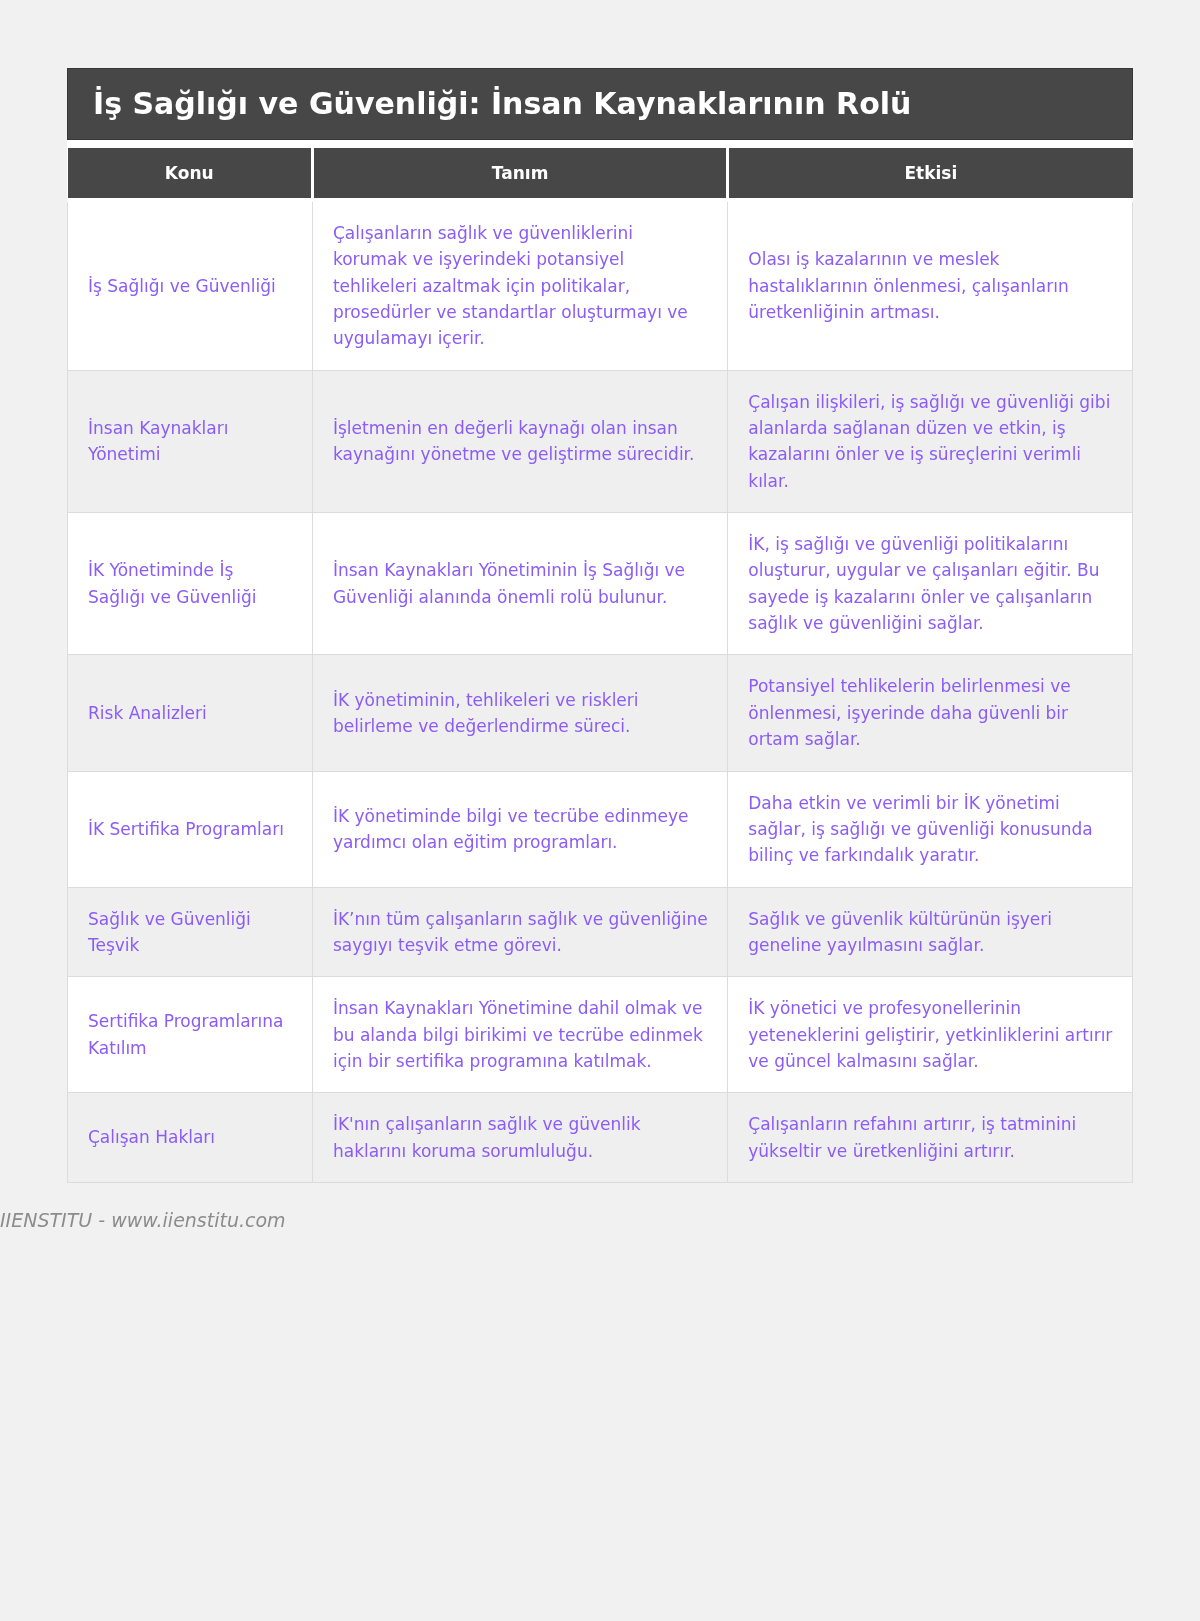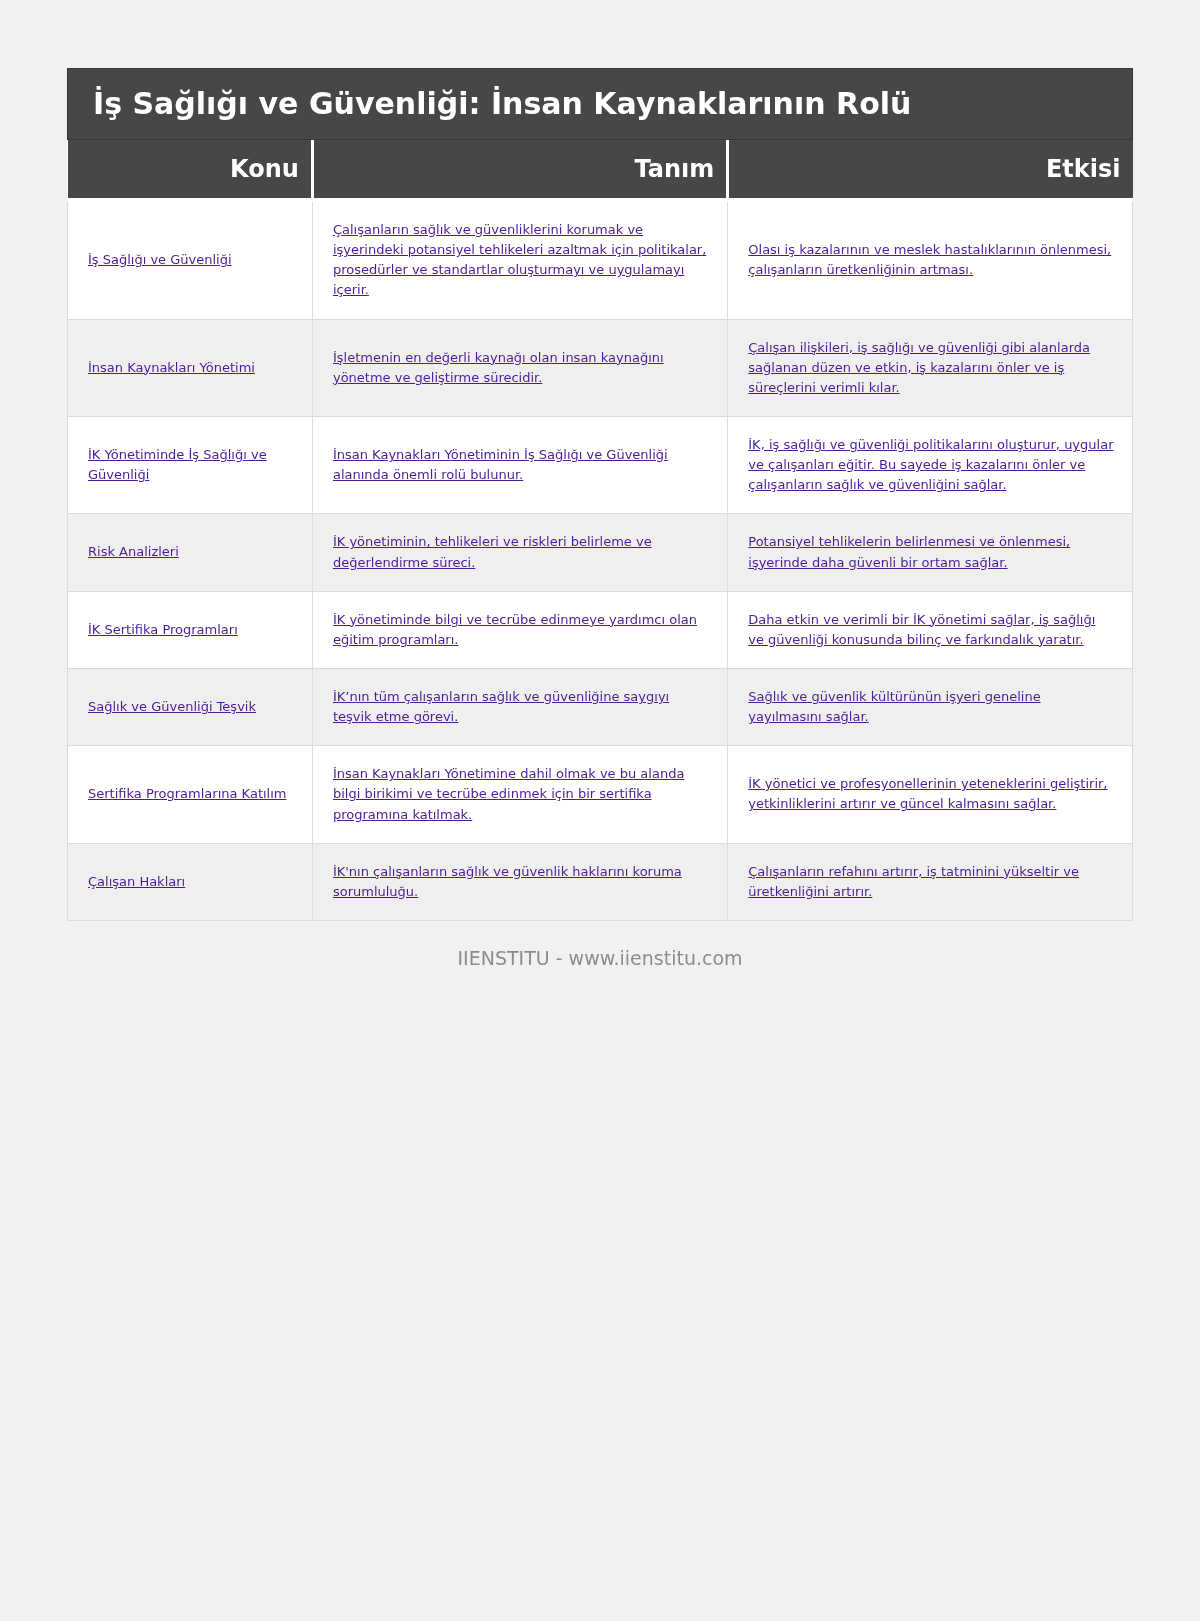--- a/index.html
+++ b/index.html
@@ -26,61 +26,61 @@
   }
   .title-bar {
     box-sizing: border-box;
     background: #474747;
     border: 1px solid #383838;
     color: #ffffff;
     font-size: 30px;
     font-weight: 700;
     line-height: 36px;
     padding: 17px 25px;
-    margin-bottom: 0;
+    margin-bottom: 8px;
   }
   table.topics {
     width: 100%;
     border-collapse: collapse;
     table-layout: fixed;
   }
   table.topics col.c1 { width: 23%; }
   table.topics col.c2 { width: 39%; }
   table.topics col.c3 { width: 38%; }
   table.topics thead th {
     background: #474747;
     color: #ffffff;
-    font-size: 24px;
+    font-size: 17px;
     font-weight: 700;
-    text-align: right;
-    padding: 15px 12px;
+    text-align: center;
+    padding: 15px 20px;
     border-left: 3px solid #ffffff;
     border-bottom: 4px solid #ffffff;
   }
   table.topics thead th:first-child {
     border-left: none;
   }
   table.topics tbody td {
-    font-size: 13px;
+    font-size: 17px;
     line-height: 1.55;
-    color: #4c1d95;
+    color: #8b5cf6;
     vertical-align: middle;
     padding: 18px 18px 18px 20px;
     border: 1px solid #dcdcdc;
     background: #ffffff;
-    text-decoration: underline;
   }
   table.topics tbody tr:nth-child(even) td {
     background: #efefef;
   }
   .footer {
-    text-align: center;
+    text-align: left;
     font-size: 19px;
     color: #8c8c8c;
     padding: 26px 0 0 0;
+    font-style: italic;
   }
 </style>
 </head>
 <body>
 
 <div class="page">
   <div class="doc">
 
     <div class="title-bar">İş Sağlığı ve Güvenliği: İnsan Kaynaklarının Rolü</div>
 

